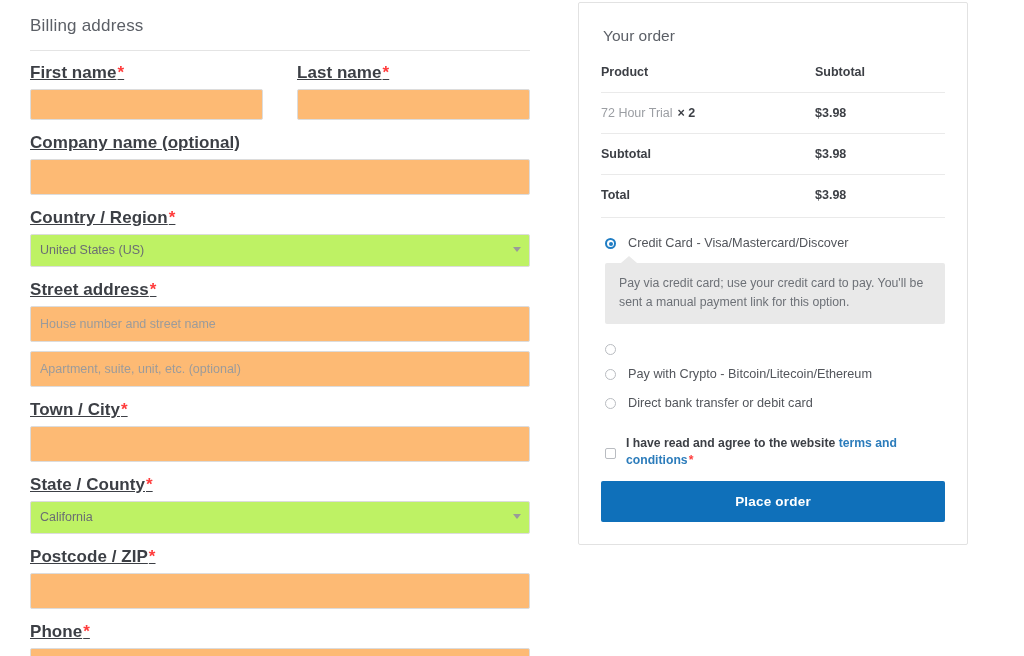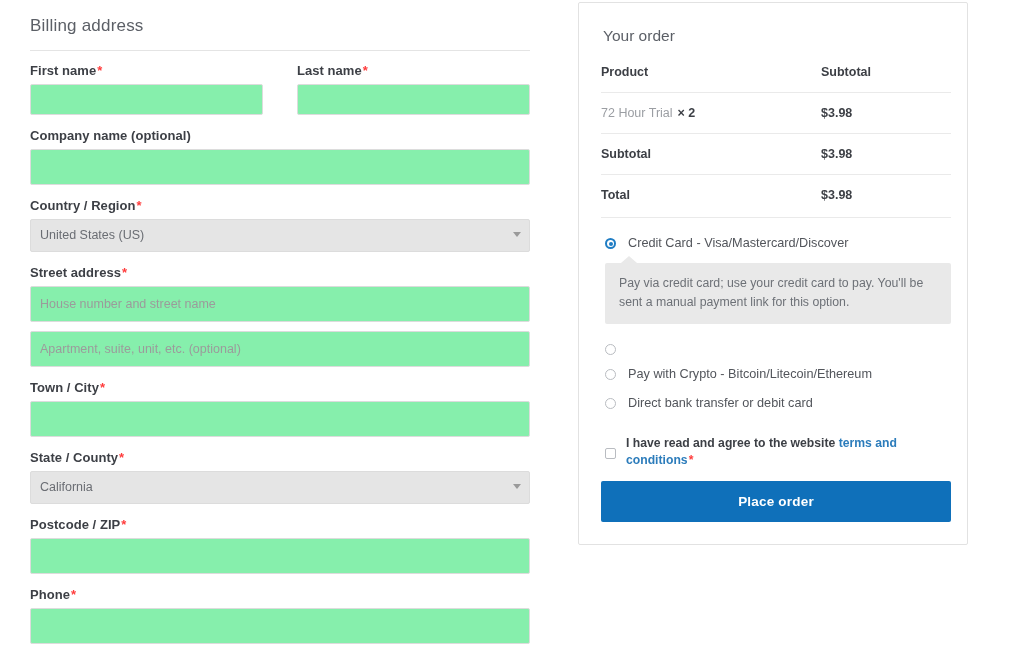--- a/index.html
+++ b/index.html
@@ -44,59 +44,60 @@
     margin-bottom: 13px;
   }
   .field.half {
     width: 233px;
   }
   .field.full {
     width: 500px;
   }
   label.fl {
     display: block;
-    font-size: 13px;
+    font-size: 17px;
     font-weight: bold;
     color: #3c3f45;
     margin-bottom: 6px;
     letter-spacing: .05px;
+    text-decoration: underline;
   }
   .req {
     color: #ff3c3c;
     font-weight: bold;
     margin-left: 1px;
   }
   .inp {
     display: block;
     box-sizing: border-box;
     width: 100%;
     height: 31px;
     border: 1px solid #dcdcdc;
-    background: #86efac;
+    background: #fdba74;
     border-radius: 2px;
     padding: 0 9px;
     font-size: 12.5px;
     font-family: "Liberation Sans", sans-serif;
     color: #55585e;
     outline: none;
   }
   .inp::placeholder { color: #9b9b9b; }
   .inp.tall { height: 36px; }
   .sel-wrap {
     position: relative;
     width: 100%;
   }
   .sel {
     box-sizing: border-box;
     width: 100%;
     height: 33px;
     line-height: 31px;
     border: 1px solid #dcdcdc;
     border-radius: 2px;
-    background: #e5e5e5;
+    background: #bef264;
     padding: 0 26px 0 9px;
     font-size: 12.5px;
     color: #6a6d73;
     white-space: nowrap;
     overflow: hidden;
   }
   .caret {
     position: absolute;
     right: 9px;
     top: 13px;
@@ -110,21 +111,21 @@
   
   .order-panel {
     position: absolute;
     left: 578px;
     top: 2px;
     width: 390px;
     box-sizing: border-box;
     background: #fff;
     border: 1px solid #e2e2e2;
     border-radius: 2px;
-    padding: 22px 16px 22px 22px;
+    padding: 22px 22px 22px 22px;
   }
   .order-title {
     font-size: 15.5px;
     font-weight: 400;
     color: #5b5f66;
     margin: 2px 0 20px 2px;
   }
   table.order {
     width: 100%;
     border-collapse: collapse;

